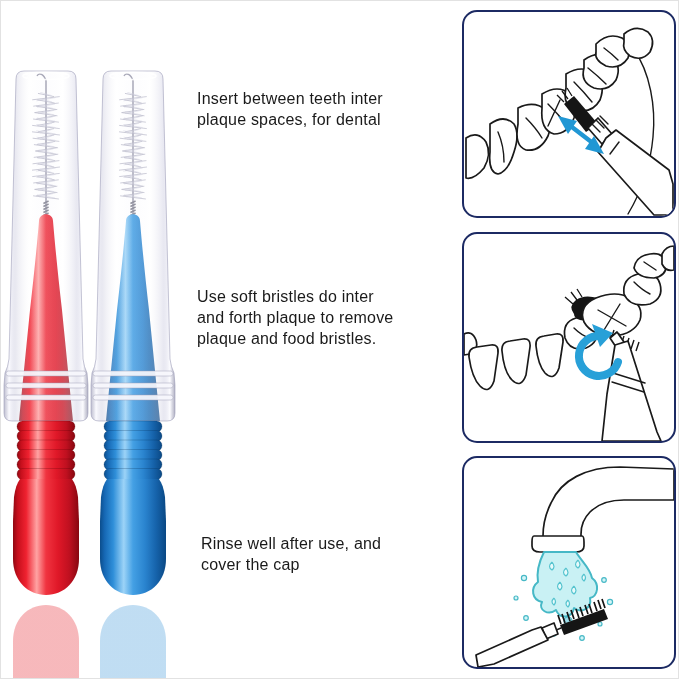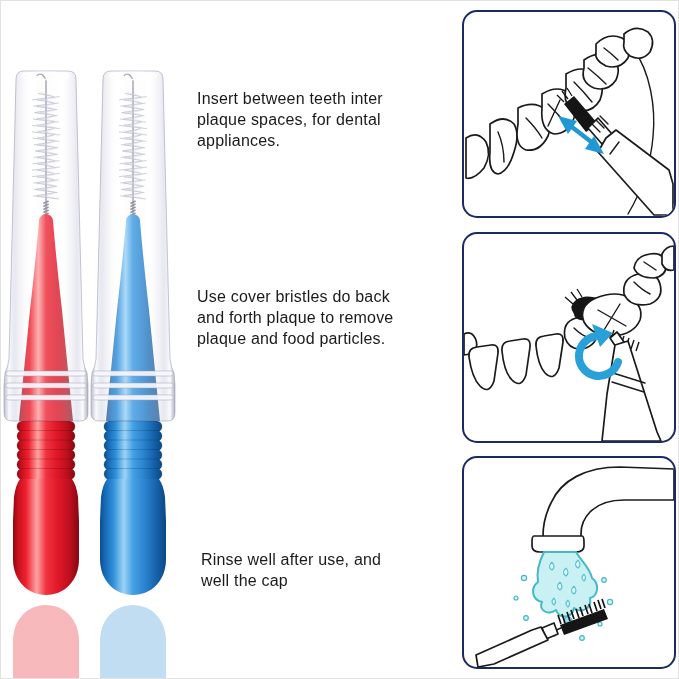--- a/index.html
+++ b/index.html
@@ -8,21 +8,21 @@
     font-family:"Liberation Sans", sans-serif;overflow:hidden;
     box-sizing:border-box;border:1px solid #e2e2e2;
   }
   .step-text{
     position:absolute;color:#1a1a1a;font-size:16px;line-height:21px;
     letter-spacing:0.2px;font-weight:400;
   }
   .step-text .ln{white-space:nowrap;}
   #txt1{left:196px;top:87px;}
   #txt2{left:196px;top:285px;}
-  #txt3{left:200px;top:548px;}
+  #txt3{left:200px;top:532px;}
   .panel{
     position:absolute;left:461px;width:214px;background:#ffffff;
     border:2px solid #1c2a63;border-radius:15px;box-sizing:border-box;overflow:hidden;
   }
   #panel1{top:9px;height:208px;}
   #panel2{top:231px;height:211px;}
   #panel3{top:455px;height:213px;}
   .panel svg{display:block;width:100%;height:100%;}
   .brushes{position:absolute;left:0;top:0;width:190px;height:679px;}
   .ink{stroke:#1a1a1a;stroke-width:1.7;fill:#ffffff;stroke-linejoin:round;stroke-linecap:round;}
@@ -278,30 +278,29 @@
         <use href="#ribShape" y="390" fill="url(#gradBlue)" stroke="rgba(4,40,80,0.30)" stroke-width="0.8"></use>
         <use href="#ribShape" y="399.5" fill="url(#gradBlue)" stroke="rgba(4,40,80,0.30)" stroke-width="0.8"></use>
       </g>
       <use href="#bodyShape" fill="url(#gradBlue)"></use>
     </g>
   </svg>
 
   <div id="txt1" class="step-text">
     <div class="ln">Insert between teeth inter</div>
     <div class="ln">plaque spaces, for dental</div>
-    <div class="ln">appliances.</div>
   </div>
   <div id="txt2" class="step-text">
-    <div class="ln">Use cover bristles do back</div>
+    <div class="ln">Use soft bristles do inter</div>
     <div class="ln">and forth plaque to remove</div>
-    <div class="ln">plaque and food particles.</div>
+    <div class="ln">plaque and food bristles.</div>
   </div>
   <div id="txt3" class="step-text">
     <div class="ln">Rinse well after use, and</div>
-    <div class="ln">well the cap</div>
+    <div class="ln">cover the cap</div>
   </div>
 
   <div id="panel1" class="panel">
     <svg viewBox="0 0 210 204" preserveAspectRatio="none">
       <path class="ink-line" d="M170,38 C186,60 192,95 189,125 C186,158 176,182 164,202"></path>
       <g>
         <path class="ink" d="M2,126 Q14,118 22,130 Q28,142 20,156 Q10,168 2,166 Z"></path>
         <path class="ink" d="M26,112 Q40,102 50,112 Q56,122 50,140 Q44,160 34,162 Q24,160 26,140 Z"></path>
         <path class="ink" d="M54,96 Q70,88 82,98 Q90,108 84,124 Q76,140 62,138 Q50,134 54,112 Z"></path>
         <path class="ink" d="M78,82 Q94,72 106,82 Q114,92 110,106 Q104,122 90,122 Q76,118 78,96 Z"></path>

